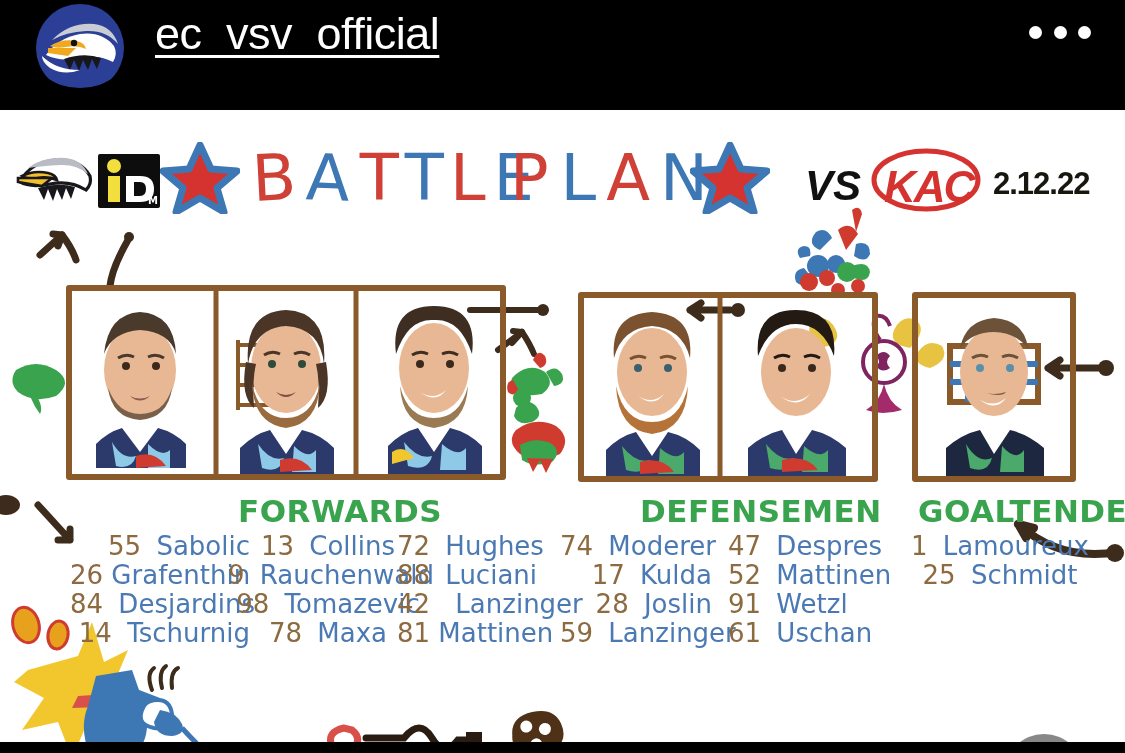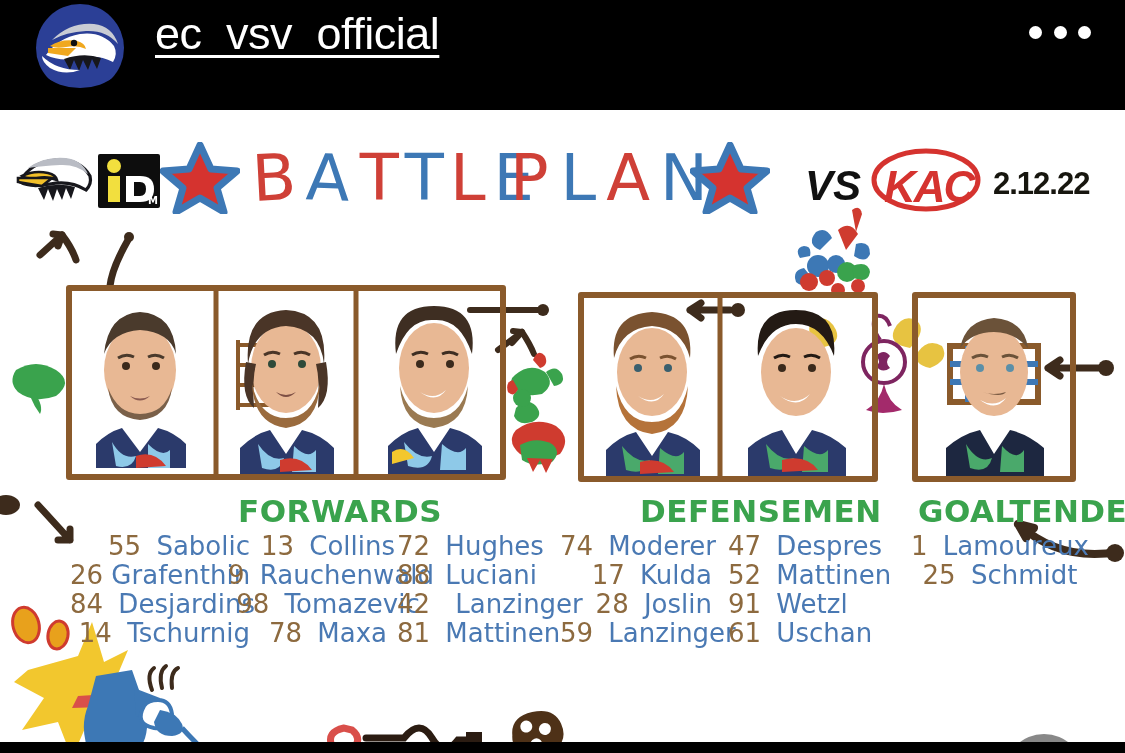--- a/index.html
+++ b/index.html
@@ -478,21 +478,21 @@
       </div>
       <div class="roster-line">
         <span class="rnum" style="margin-right: 7px;">88</span>
         <span class="rname">Luciani</span>
       </div>
       <div class="roster-line">
         <span class="rnum" style="margin-right: 17px;">42</span>
         <span class="rname">Lanzinger</span>
       </div>
       <div class="roster-line">
-        <span class="rnum" style="margin-right: 7px;">81</span>
+        <span class="rnum" style="">81</span>
         <span class="rname">Mattinen</span>
       </div>
     </div>
 
     <div class="roster-col al-right" style="left:560px; top:422px; width:152px;">
       <div class="roster-line">
         <span class="rnum" style="margin-right: 7px;">74</span>
         <span class="rname">Moderer</span>
       </div>
       <div class="roster-line">

